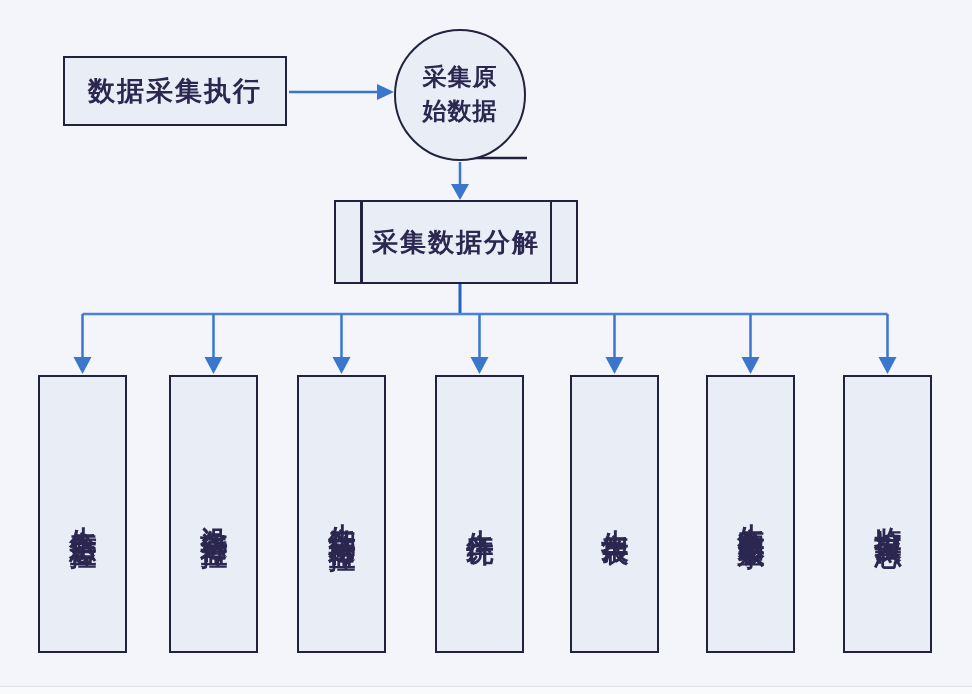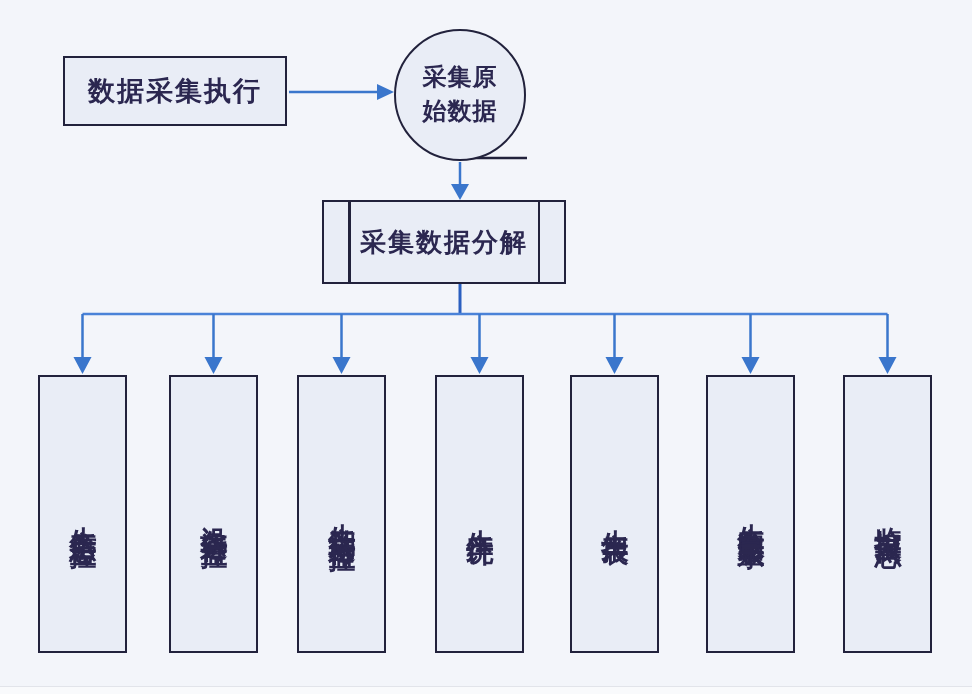--- a/index.html
+++ b/index.html
@@ -46,21 +46,21 @@
     font-size:27px;letter-spacing:2px;white-space:nowrap;
   }
   .circle{
     left:394px;top:29px;width:132px;height:132px;
     border-radius:50%;
     flex-direction:column;
     font-size:24px;line-height:1.4;letter-spacing:1px;
     text-align:left;
   }
   .predefined{
-    left:322px;top:200px;width:244px;height:84px;
+    left:334px;top:200px;width:244px;height:84px;
     font-size:26px;letter-spacing:2px;white-space:nowrap;
   }
   .predefined .innerline{
     position:absolute;top:0;bottom:0;width:2.5px;
     background:var(--node-border);
   }
   .predefined .innerline.left{left:24px;}
   .predefined .innerline.right{right:24px;}
   .vbox{
     top:375px;width:89px;height:278px;

